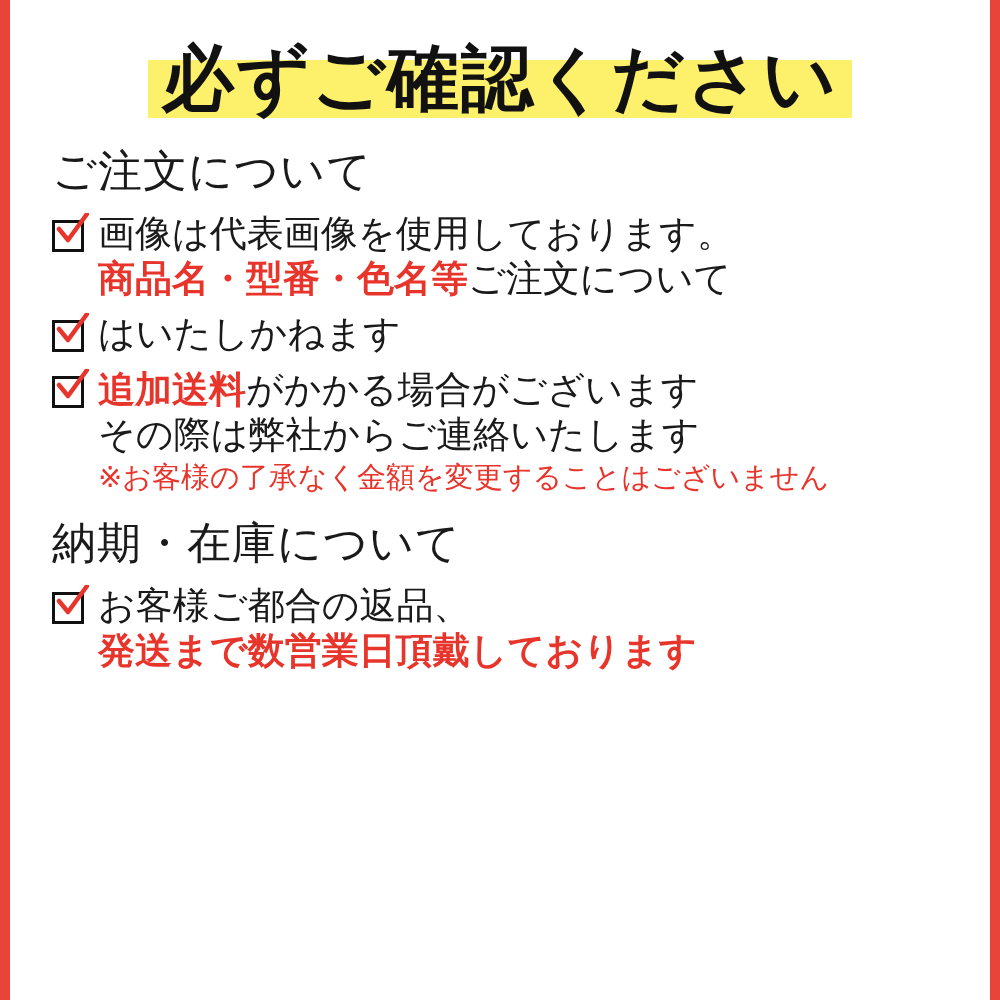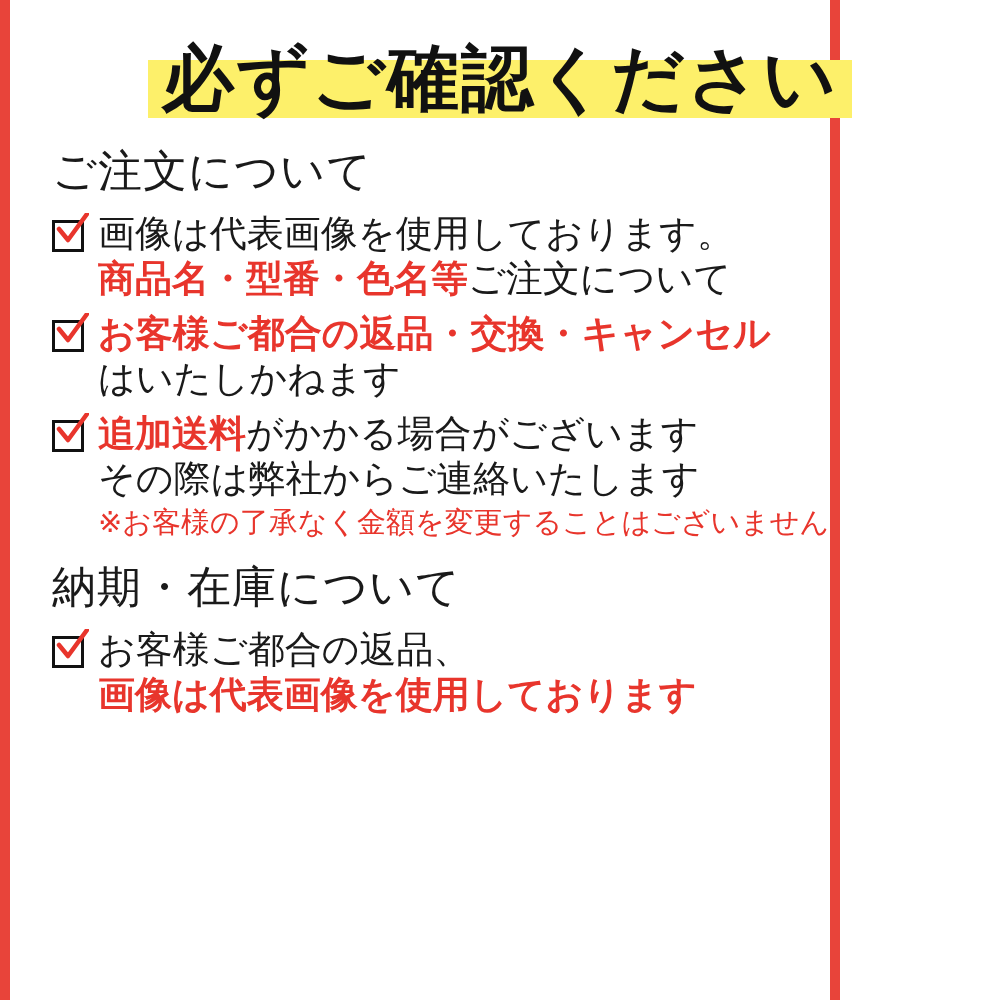--- a/index.html
+++ b/index.html
@@ -8,21 +8,21 @@
   }
   body {
     width: 1000px;
     height: 1000px;
     background: #ffffff;
     font-family: "Liberation Serif", "DejaVu Serif", serif;
     overflow: hidden;
   }
   #page {
     position: relative;
-    width: 840px;
+    width: 1000px;
     height: 1000px;
     box-sizing: border-box;
     background: #ffffff;
   }
   .edge-bar {
     position: absolute;
     top: 0;
     width: 10px;
     height: 1000px;
     background: #e8443a;
@@ -178,21 +178,20 @@
     </div>
 
     <div class="item">
       <span class="check">
         <span class="box"></span>
         <svg class="tick" viewBox="0 0 34 34" aria-hidden="true">
           <path d="M4 16 L13 27 L32 1" fill="none" stroke="#e8352c" stroke-width="4.5" stroke-linecap="round" stroke-linejoin="round"></path>
         </svg>
       </span>
       <span class="item-lines">
-        <div class="line red">お客様ご都合の返品・交換・キャンセル</div>
         <div class="line">はいたしかねます</div>
       </span>
     </div>
 
     <div class="item">
       <span class="check">
         <span class="box"></span>
         <svg class="tick" viewBox="0 0 34 34" aria-hidden="true">
           <path d="M4 16 L13 27 L32 1" fill="none" stroke="#e8352c" stroke-width="4.5" stroke-linecap="round" stroke-linejoin="round"></path>
         </svg>
@@ -208,19 +207,19 @@
 
     <div class="item">
       <span class="check">
         <span class="box"></span>
         <svg class="tick" viewBox="0 0 34 34" aria-hidden="true">
           <path d="M4 16 L13 27 L32 1" fill="none" stroke="#e8352c" stroke-width="4.5" stroke-linecap="round" stroke-linejoin="round"></path>
         </svg>
       </span>
       <span class="item-lines">
         <div class="line">お客様ご都合の返品、</div>
-        <div class="line red">画像は代表画像を使用しております</div>
+        <div class="line red">発送まで数営業日頂戴しております</div>
       </span>
     </div>
 
 
   </div>
 </div>
 
 </body></html>

